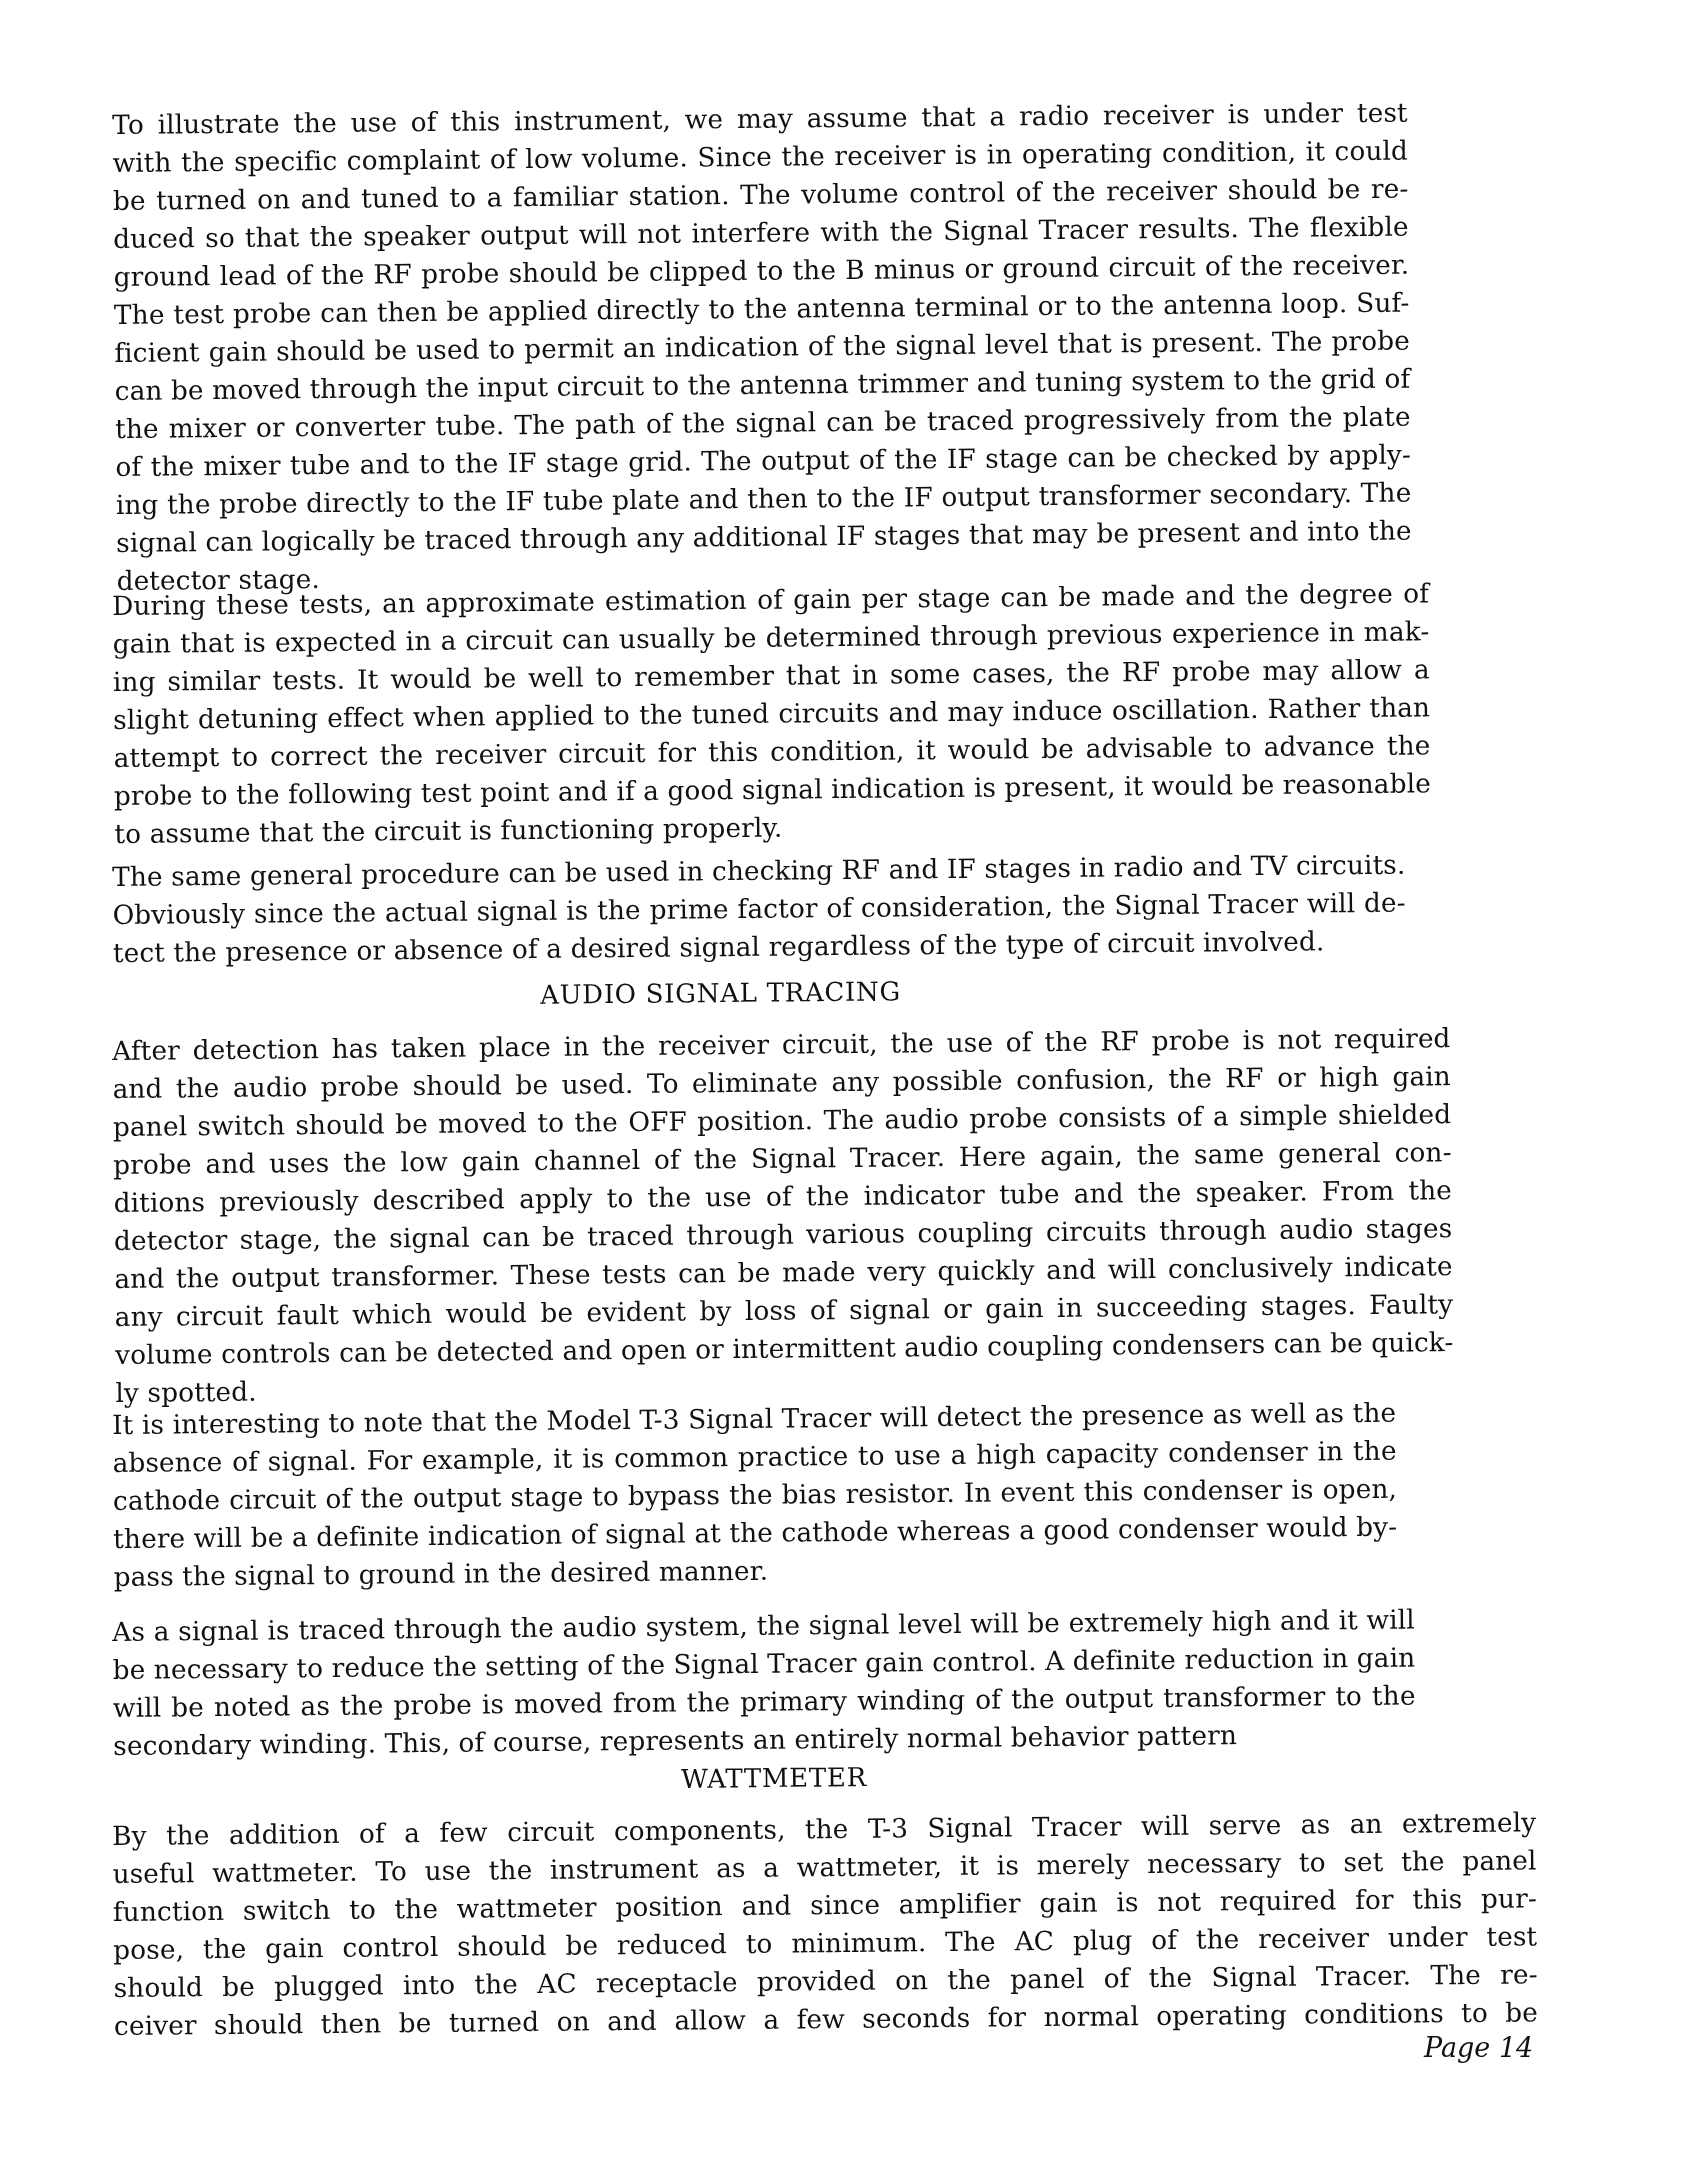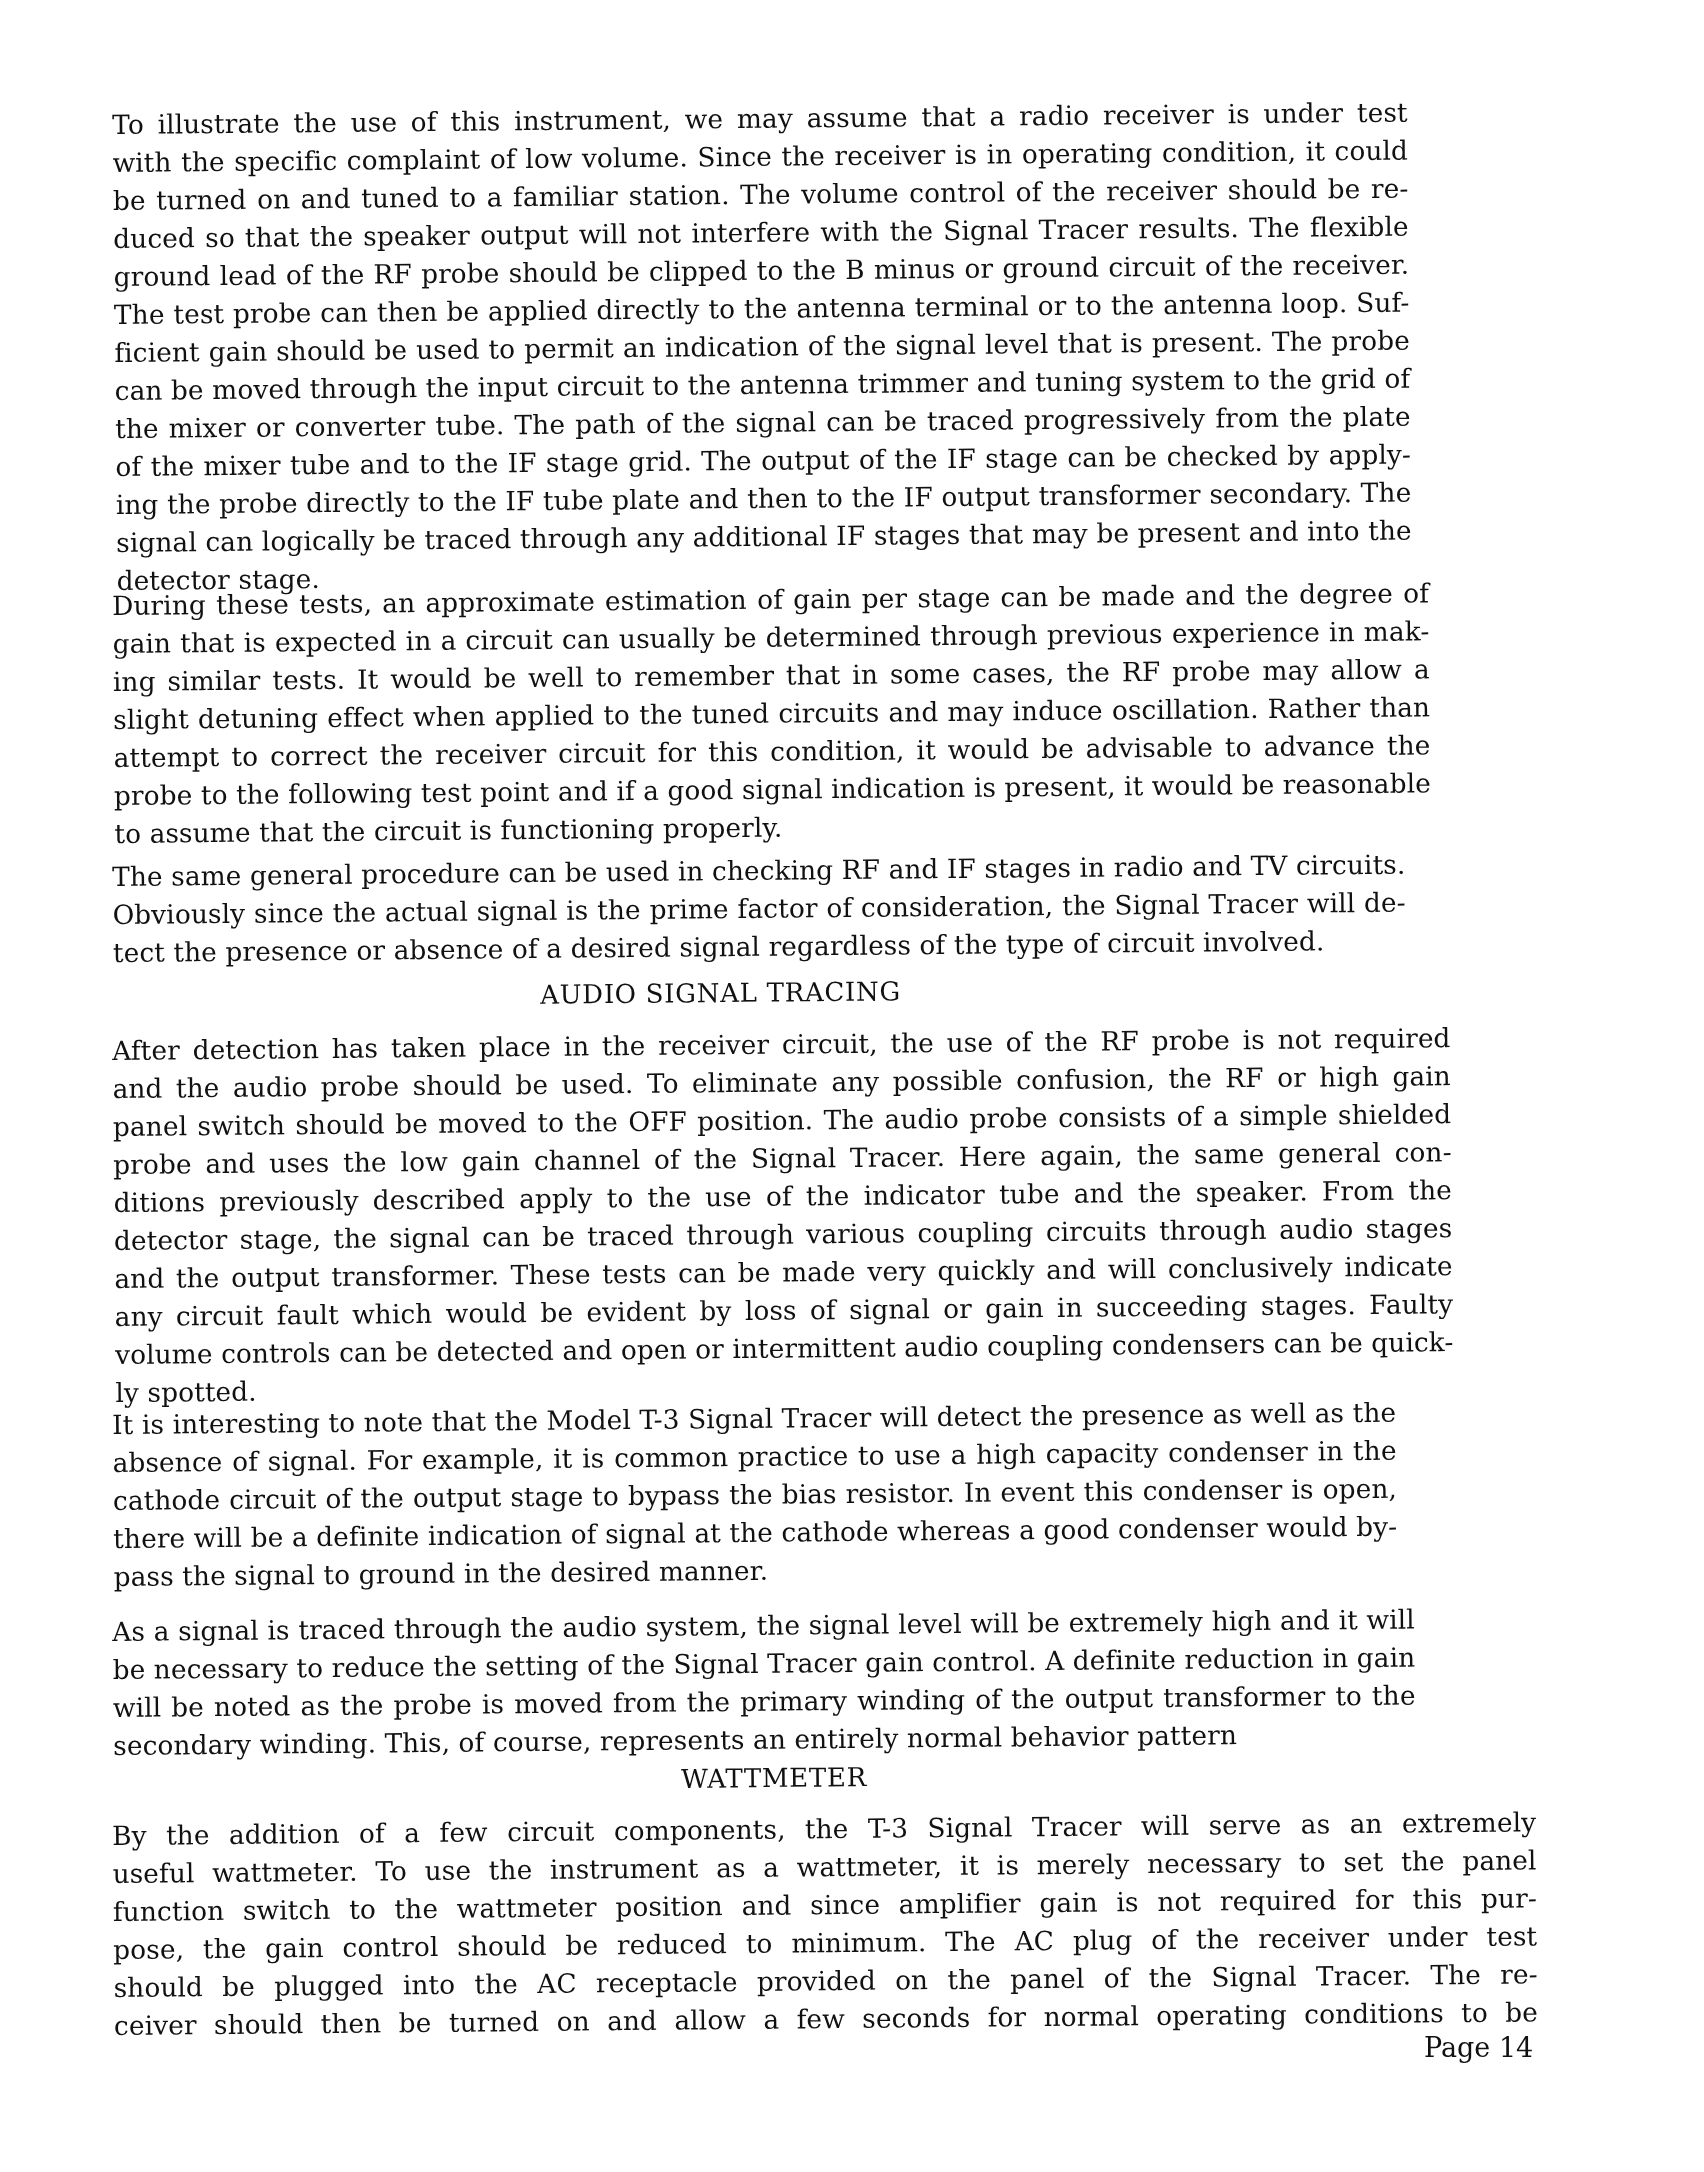--- a/index.html
+++ b/index.html
@@ -58,20 +58,21 @@
     #h2 { position: absolute; top: 1654px; left: 428px; width: 468px; text-align: center; }
     #p7 { position: absolute; top: 1711px; width: 1424px; }
     .page-number {
       position: absolute;
       left: 1424px;
       top: 2032px;
       font-size: 27px;
       font-family: "DejaVu Serif", "Liberation Serif", serif;
       font-weight: normal;
       color: #111;
+      font-style: italic;
     }
   </style>
 </head>
 <body>
 
 <div class="page">
 
   <div id="p1" class="para">
     <span class="line">To illustrate the use of this instrument, we may assume that a radio receiver is under test</span>
     <span class="line">with the specific complaint of low volume. Since the receiver is in operating condition, it could</span>

